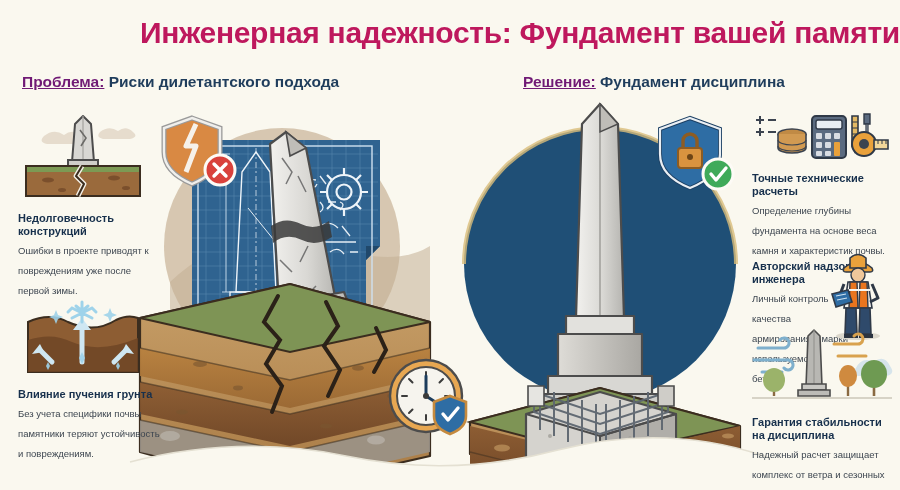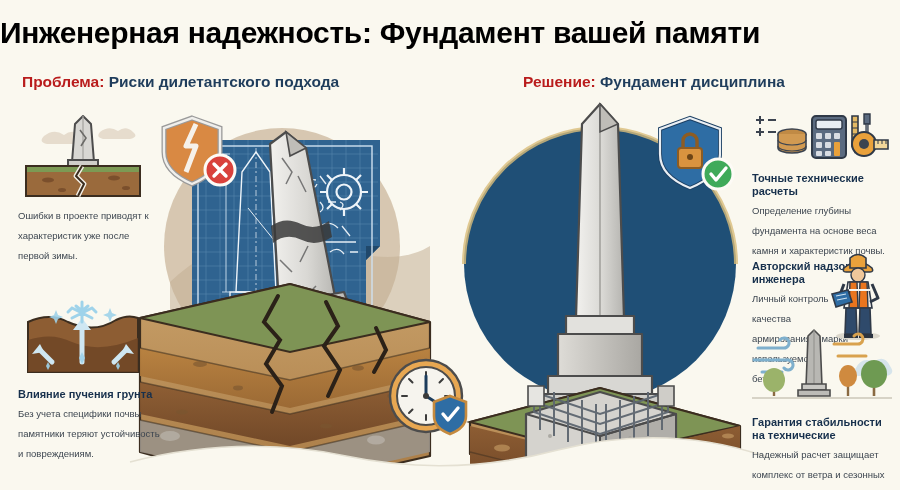--- a/index.html
+++ b/index.html
@@ -7,29 +7,29 @@
   body{
     width:900px;height:490px;overflow:hidden;
     background:#faf8ef;
     font-family:"Liberation Sans","DejaVu Sans",sans-serif;
     position:relative;
   }
   #stage{position:absolute;inset:0;width:900px;height:490px;}
 
   
   .title{
-    position:absolute;left:0;top:16px;width:900px;text-align:left;
-    font-size:30px;font-weight:bold;color:#000000;letter-spacing:-0.3px;
+    position:absolute;left:0;top:16px;width:900px;text-align:right;
+    font-size:30px;font-weight:bold;color:#be185d;letter-spacing:-0.3px;
     white-space:nowrap;
   }
   .sub{
     position:absolute;top:73px;font-size:15.5px;font-weight:bold;
     color:#1f3d5c;white-space:nowrap;
   }
-  .sub .kw{color:#b91c1c;}
+  .sub .kw{color:#701a75;text-decoration:underline;}
   .sub.left{left:22px;}
   .sub.right{left:523px;}
 
   
   .card{position:absolute;width:142px;}
   .card .ttl{
     font-size:11px;font-weight:bold;color:#17304c;line-height:13px;
     margin:12px 0 3px 0;
   }
   .card .body{
@@ -293,21 +293,22 @@
         <path d="M64 52 l-6 10 l8 8 l-6 12" fill="none" stroke="#f3efe6" stroke-width="5" stroke-linejoin="round"></path>
         <path d="M64 52 l-6 10 l8 8 l-6 12" fill="none" stroke="#3b2d1f" stroke-width="2" stroke-linejoin="round"></path>
         <g fill="#6e4526" opacity=".7">
           <ellipse cx="30" cy="66" rx="6" ry="2.6"></ellipse>
             <ellipse cx="96" cy="64" rx="6" ry="2.6"></ellipse>
           <ellipse cx="44" cy="76" rx="4" ry="2"></ellipse>
             <ellipse cx="108" cy="74" rx="4" ry="2"></ellipse>
         </g>
       </svg>
     </div>
-    <p class="body">Ошибки в проекте приводят к характеристик уже после первой зимы.</p>
+    <p class="ttl">Недолговечность конструкций</p>
+    <p class="body">Ошибки в проекте приводят к повреждениям уже после первой зимы.</p>
   </div>
 
   <div class="card lft" style="top:300px;">
     <div class="art" style="height:76px;">
       <svg width="130" height="76" viewBox="0 0 130 76">
         <path d="M10 22 q22 -10 40 0 q26 12 48 -2 q12 -6 22 -2 V72 H10 Z" fill="#8d5d33" stroke="#3b2d1f" stroke-width="2"></path>
         <path d="M10 40 q24 -8 44 2 q28 12 66 -4 V72 H10 Z" fill="#6e4526" opacity=".85"></path>
         <g stroke="#cfe7f2" stroke-width="5" fill="none" stroke-linecap="round">
           <path d="M64 62 V28"></path>
             <path d="M34 62 l-12 -12"></path>
@@ -398,21 +399,21 @@
     <path d="M46 34 l6 14 l-8 4" fill="none" stroke="#2f3947" stroke-width="3" stroke-linejoin="round"></path>
     <path d="M6 44 l16 -4 l4 12 l-16 5z" fill="#2f6da4" stroke="#2f3947" stroke-width="1.6"></path>
     <path d="M10 46 l10 -2 M11 50 l10 -2" stroke="#cfe2f0" stroke-width="1.2"></path>
     <path d="M20 58 h10 l1 26 h-12z" fill="#2f4a6b" stroke="#2f3947" stroke-width="1.6"></path>
     <path d="M34 58 h10 l1 26 h-12z" fill="#2f4a6b" stroke="#2f3947" stroke-width="1.6"></path>
     <path d="M18 84 h14 v4 H18z" fill="#2b3440"></path>
     <path d="M33 84 h14 v4 H33z" fill="#2b3440"></path>
   </svg>
 
   <div class="card rgt" style="top:404px;">
-    <p class="ttl">Гарантия стабильности на технические</p>
+    <p class="ttl">Гарантия стабильности на дисциплина</p>
     <p class="body">Надежный расчет защищает комплекс от ветра и сезонных изменений почвы.</p>
   </div>
   <svg class="abs" style="left:752px;top:330px;" width="140" height="72" viewBox="0 0 140 72">
     <g stroke="#7fb0cd" stroke-width="3" fill="none" stroke-linecap="round">
       <path d="M6 18 h26 a5 5 0 1 0 -4 -8"></path>
       <path d="M2 30 h34 a5 5 0 1 1 -4 8"></path>
       <path d="M10 42 h20"></path>
     </g>
     <g stroke="#d9a24e" stroke-width="3" fill="none" stroke-linecap="round">
       <path d="M82 14 h24 a5 5 0 1 0 -4 -8"></path>

